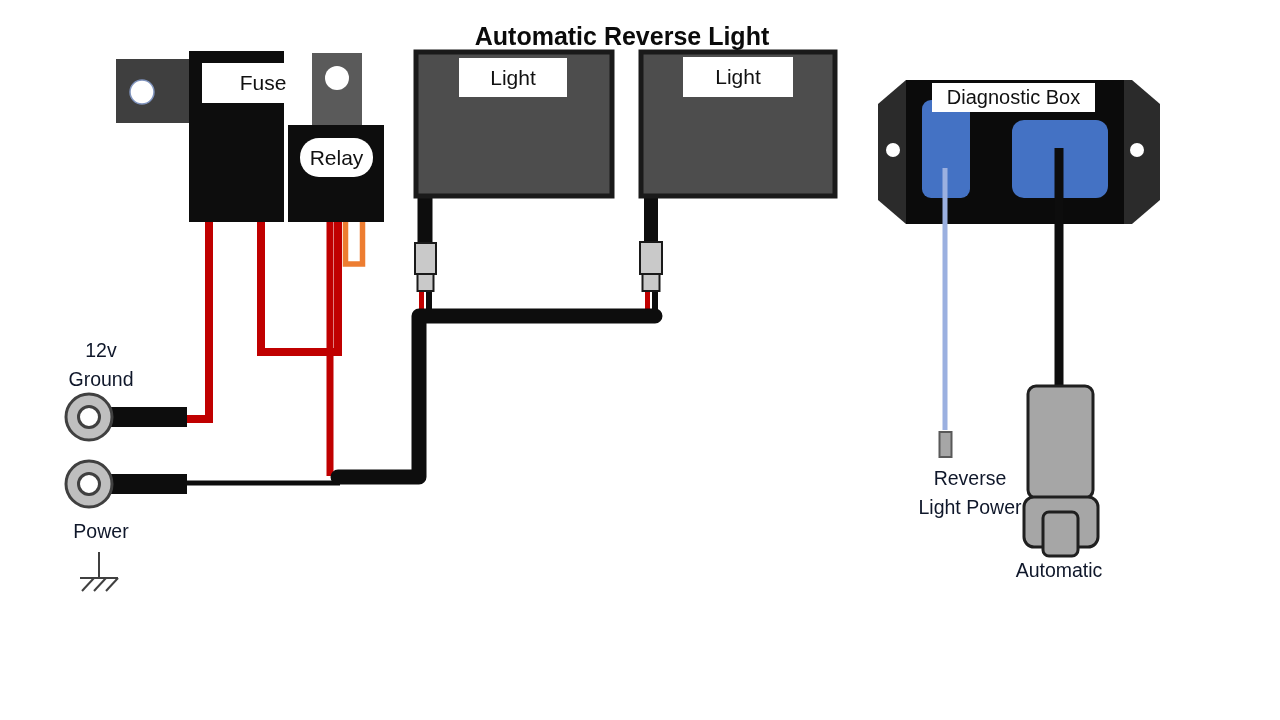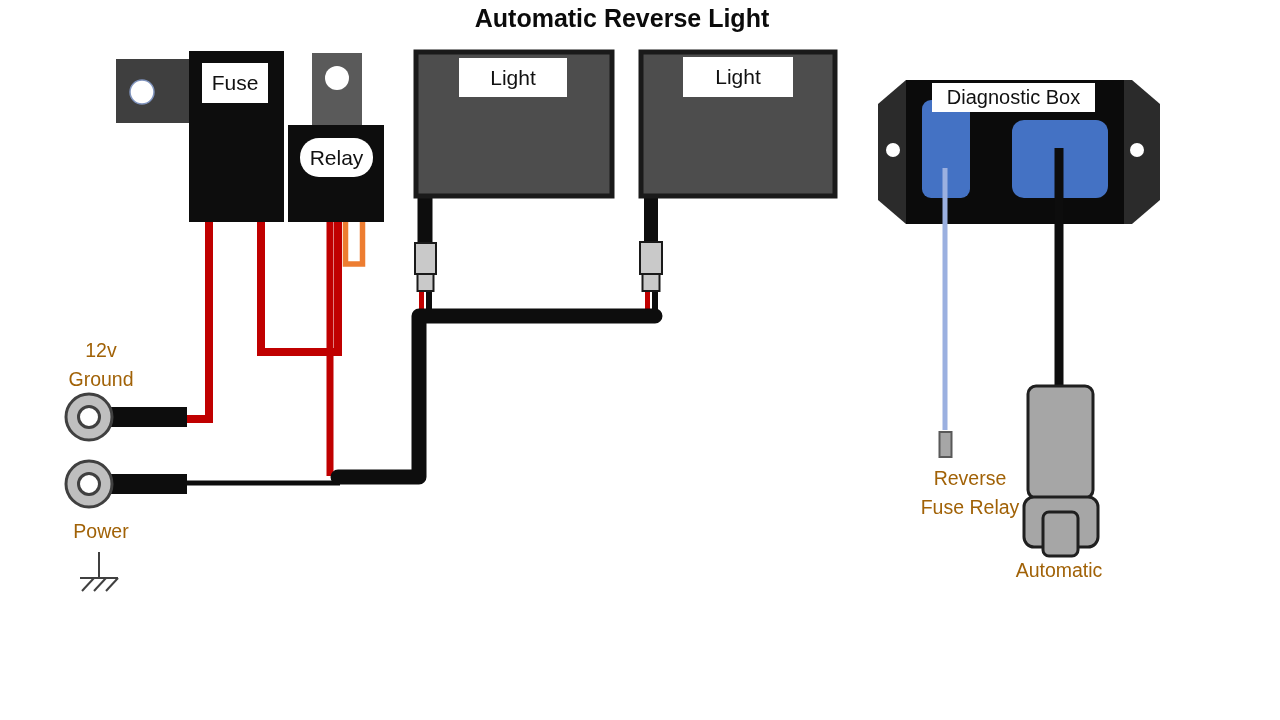--- a/index.html
+++ b/index.html
@@ -22,35 +22,35 @@
   svg{position:absolute;left:0;top:0;}
   .stroke-red{stroke:var(--wire-red);}
   .stroke-orange{stroke:var(--wire-orange);}
   .stroke-black{stroke:var(--wire-black);}
   .stroke-lightblue{stroke:var(--wire-lightblue);}
   .fill-blue{fill:var(--connector-blue);}
   .fill-congray{fill:var(--connector-gray);}
   .fill-pluggray{fill:var(--plug-gray);}
   .overlay{position:absolute;color:#111;}
   #title{
-    left:0;top:4px;width:1244px;
+    left:0;top:22px;width:1244px;
     text-align:center;
     font-size:25px;font-weight:bold;color:#0b0b0b;
     letter-spacing:0px;
   }
   .white-label{
     position:absolute;
     background:#ffffff;
     display:flex;align-items:center;justify-content:center;
     font-size:21px;color:#111;
   }
   .text-label{
     position:absolute;
     text-align:center;
-    font-size:19.5px;color:#a16207;
+    font-size:19.5px;color:#0f172a;
     line-height:29px;
   }
 </style>
 </head>
 <body>
 
 <div id="canvas">
 
   <svg width="1280" height="720" viewBox="0 0 1280 720">
 
@@ -116,39 +116,39 @@
 
     <rect x="939.5" y="432" width="12" height="25" class="fill-pluggray" stroke="#595959" stroke-width="2"></rect>
 
     <rect x="1028" y="386" width="65" height="112" rx="8" class="fill-pluggray" stroke="#1f1f1f" stroke-width="3"></rect>
     <rect x="1024" y="497" width="74" height="50" rx="10" class="fill-pluggray" stroke="#1f1f1f" stroke-width="3"></rect>
     <rect x="1043" y="512" width="35" height="44" rx="6" class="fill-pluggray" stroke="#1f1f1f" stroke-width="3"></rect>
   </svg>
 
   <div id="title" class="overlay">Automatic Reverse Light</div>
 
-  <div class="white-label" style="left:202px;top:63px;width:66px;height:40px;">Fuse</div>
+  <div class="white-label" style="left:202px;top:63px;width:66px;height:40px;padding-left:28px;">Fuse</div>
 
   <div class="white-label" style="left:300px;top:138px;width:73px;height:39px;border-radius:19px;">Relay</div>
 
   <div class="white-label" style="left:459px;top:58px;width:108px;height:39px;">Light</div>
 
   <div class="white-label" style="left:683px;top:57px;width:110px;height:40px;">Light</div>
 
   <div class="white-label" style="left:932px;top:83px;width:163px;height:29px;font-size:20px;">Diagnostic Box</div>
 
   <div class="text-label" style="left:40px;top:336px;width:122px;">
     <div>12v</div>
     <div>Ground</div>
   </div>
 
   <div class="text-label" style="left:40px;top:517px;width:122px;">Power</div>
 
   <div class="text-label" style="left:880px;top:464px;width:180px;">
     <div>Reverse</div>
-    <div>Fuse Relay</div>
+    <div>Light Power</div>
   </div>
 
   <div class="text-label" style="left:969px;top:556px;width:180px;">
     <div>Automatic</div>
   </div>
 
 </div>
 
 </body></html>

